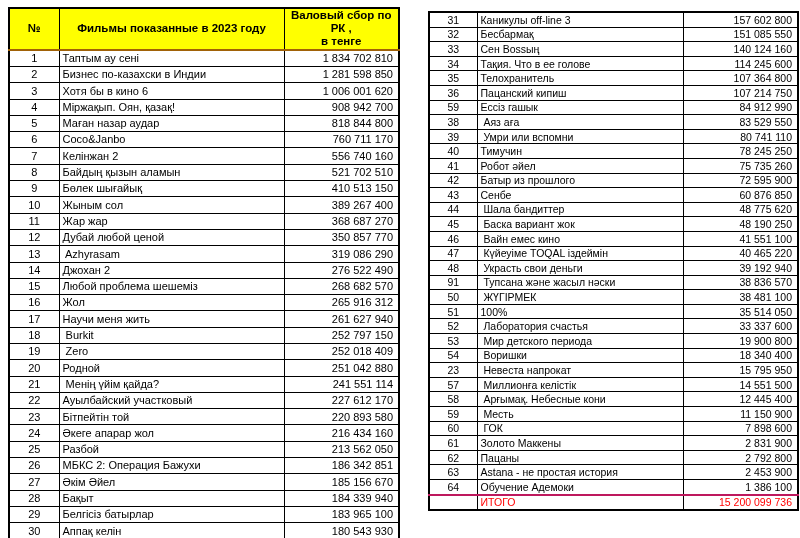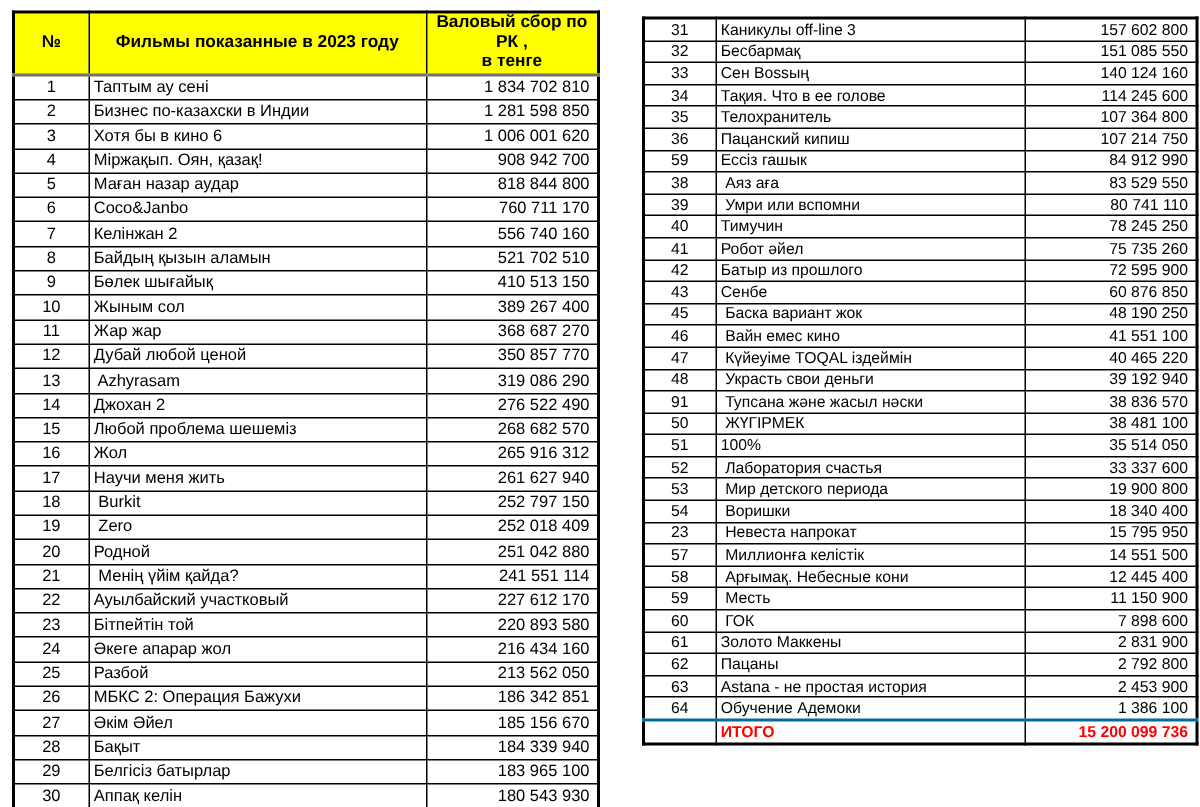--- a/index.html
+++ b/index.html
@@ -53,42 +53,42 @@
   .right-tbl col.c-title { width: 206px; }
   .right-tbl col.c-amount { width: 115px; }
 
   thead th {
     background: #FFFF00;
     font-weight: bold;
     text-align: center;
     vertical-align: middle;
     height: 33px;
     font-size: 11.5px;
-    border-bottom: 2px solid #737373;
+    border-bottom: 2px solid #a16207;
   }
   td.num {
     text-align: center;
     vertical-align: middle;
   }
   td.title {
     text-align: left;
     vertical-align: middle;
     padding-left: 3px;
     white-space: pre;
   }
   td.amount {
     text-align: right;
     vertical-align: middle;
     padding-right: 5px;
     white-space: nowrap;
   }
   tr.total-row td {
-    border-top: 2px solid #0369a1;
+    border-top: 2px solid #be185d;
     color: #FF0000;
-    font-weight: bold;
+    font-weight: normal;
   }
 </style>
 </head>
 <body>
 
 <div class="page">
 
   <table class="left-tbl">
     <colgroup>
       <col class="c-num">
@@ -325,20 +325,25 @@
           <td class="num">42</td>
           <td class="title">Батыр из прошлого</td>
           <td class="amount">72 595 900</td>
         </tr>
         <tr>
           <td class="num">43</td>
           <td class="title">Сенбе</td>
           <td class="amount">60 876 850</td>
         </tr>
         <tr>
+          <td class="num">44</td>
+          <td class="title"> Шала бандиттер</td>
+          <td class="amount">48 775 620</td>
+        </tr>
+        <tr>
           <td class="num">45</td>
           <td class="title"> Баска вариант жок</td>
           <td class="amount">48 190 250</td>
         </tr>
         <tr>
           <td class="num">46</td>
           <td class="title"> Вайн емес кино</td>
           <td class="amount">41 551 100</td>
         </tr>
         <tr>

